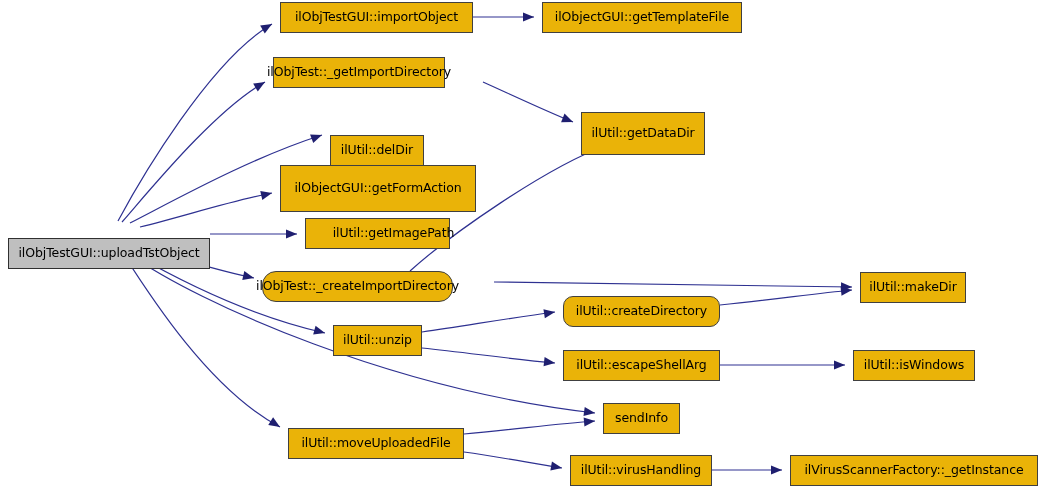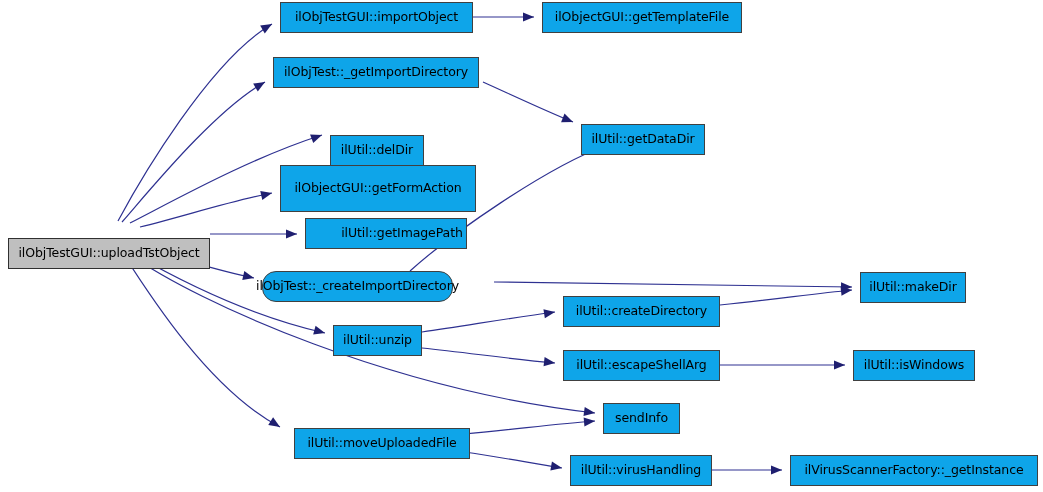--- a/index.html
+++ b/index.html
@@ -23,21 +23,21 @@
     position: absolute;
     left: 0;
     top: 0;
     width: 1043px;
     height: 492px;
   }
   .node-box {
     position: absolute;
     box-sizing: border-box;
     border: 1px solid #404040;
-    background: #0ea5e9;
+    background: #eab308;
     display: flex;
     align-items: center;
     justify-content: center;
     white-space: nowrap;
     font-family: "DejaVu Sans", sans-serif;
     font-size: 12.5px;
     color: #000000;
     line-height: 1;
     letter-spacing: -0.1px;
   }
@@ -152,57 +152,57 @@
   <div id="nodes-layer">
       <div class="node-box root" style="left: 8px; top: 221px; width: 202px; height: 31px; margin-top: 17px;">
         <span class="node-label">ilObjTestGUI::uploadTstObject</span>
       </div>
       <div class="node-box" style="left: 280px; top: 2px; width: 193px; height: 31px;">
         <span class="node-label">ilObjTestGUI::importObject</span>
       </div>
       <div class="node-box" style="left: 542px; top: 2px; width: 200px; height: 31px;">
         <span class="node-label">ilObjectGUI::getTemplateFile</span>
       </div>
-      <div class="node-box" style="left: 273px; top: 57px; width: 206px; height: 31px;">
+      <div class="node-box" style="left: 273px; top: 57px; width: 172px; height: 31px;">
         <span class="node-label">ilObjTest::_getImportDirectory</span>
       </div>
       <div class="node-box" style="left: 330px; top: 111px; width: 94px; height: 31px; margin-top: 24px;">
         <span class="node-label">ilUtil::delDir</span>
       </div>
-      <div class="node-box" style="left: 581px; top: 124px; width: 124px; height: 31px; justify-content: center;">
+      <div class="node-box" style="left: 581px; top: 112px; width: 124px; height: 43px; justify-content: center;">
         <span class="node-label">ilUtil::getDataDir</span>
       </div>
       <div class="node-box" style="left: 280px; top: 165px; width: 196px; height: 47px;">
         <span class="node-label">ilObjectGUI::getFormAction</span>
       </div>
-      <div class="node-box" style="left: 305px; top: 218px; width: 162px; height: 31px; padding-left: 32px;">
+      <div class="node-box" style="left: 305px; top: 218px; width: 145px; height: 31px; padding-left: 32px;">
         <span class="node-label">ilUtil::getImagePath</span>
       </div>
       <div class="node-box" style="left: 262px; top: 271px; width: 191px; height: 31px; border-radius: 14px;">
         <span class="node-label">ilObjTest::_createImportDirectory</span>
       </div>
       <div class="node-box" style="left: 860px; top: 272px; width: 106px; height: 31px;">
         <span class="node-label">ilUtil::makeDir</span>
       </div>
-      <div class="node-box" style="left: 563px; top: 296px; width: 157px; height: 31px;">
+      <div class="node-box" style="left: 563px; top: 296px; width: 157px; height: 31px; border-radius: 10px;">
         <span class="node-label">ilUtil::createDirectory</span>
       </div>
       <div class="node-box" style="left: 333px; top: 325px; width: 89px; height: 31px;">
         <span class="node-label">ilUtil::unzip</span>
       </div>
       <div class="node-box" style="left: 563px; top: 350px; width: 157px; height: 31px;">
         <span class="node-label">ilUtil::escapeShellArg</span>
       </div>
       <div class="node-box" style="left: 853px; top: 350px; width: 122px; height: 31px;">
         <span class="node-label">ilUtil::isWindows</span>
       </div>
       <div class="node-box" style="left: 603px; top: 403px; width: 77px; height: 31px;">
         <span class="node-label">sendInfo</span>
       </div>
-      <div class="node-box" style="left: 294px; top: 428px; width: 176px; height: 31px;">
+      <div class="node-box" style="left: 288px; top: 428px; width: 176px; height: 31px;">
         <span class="node-label">ilUtil::moveUploadedFile</span>
       </div>
       <div class="node-box" style="left: 570px; top: 455px; width: 142px; height: 31px;">
         <span class="node-label">ilUtil::virusHandling</span>
       </div>
       <div class="node-box" style="left: 790px; top: 455px; width: 248px; height: 31px;">
         <span class="node-label">ilVirusScannerFactory::_getInstance</span>
       </div>
     </div>
 </div>

